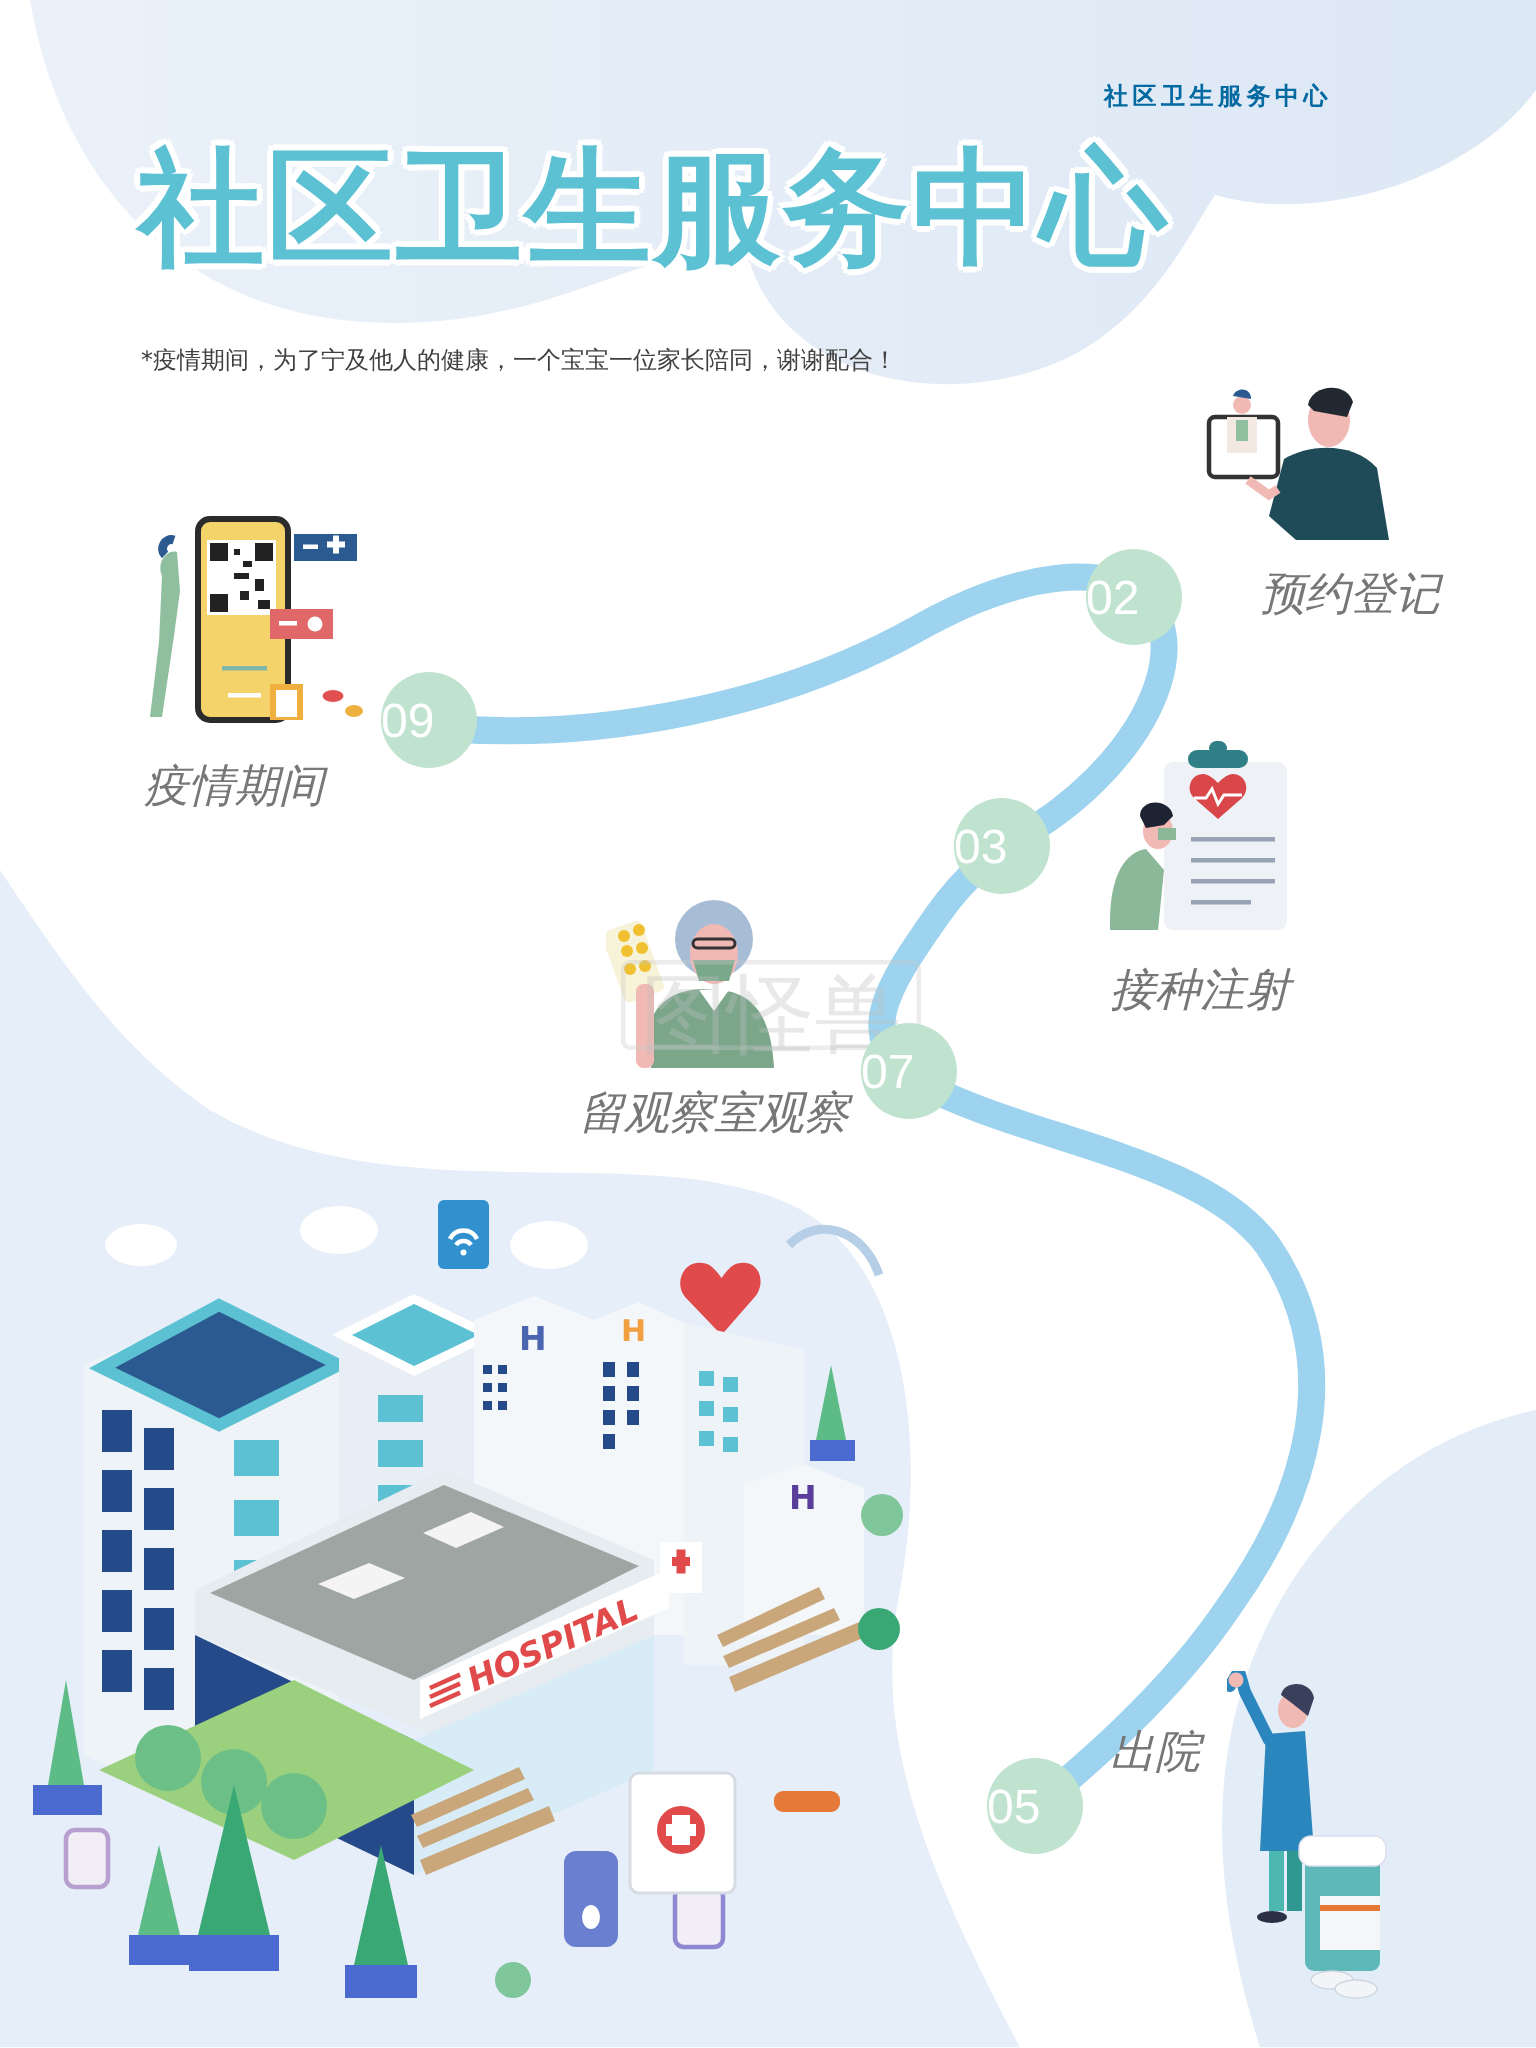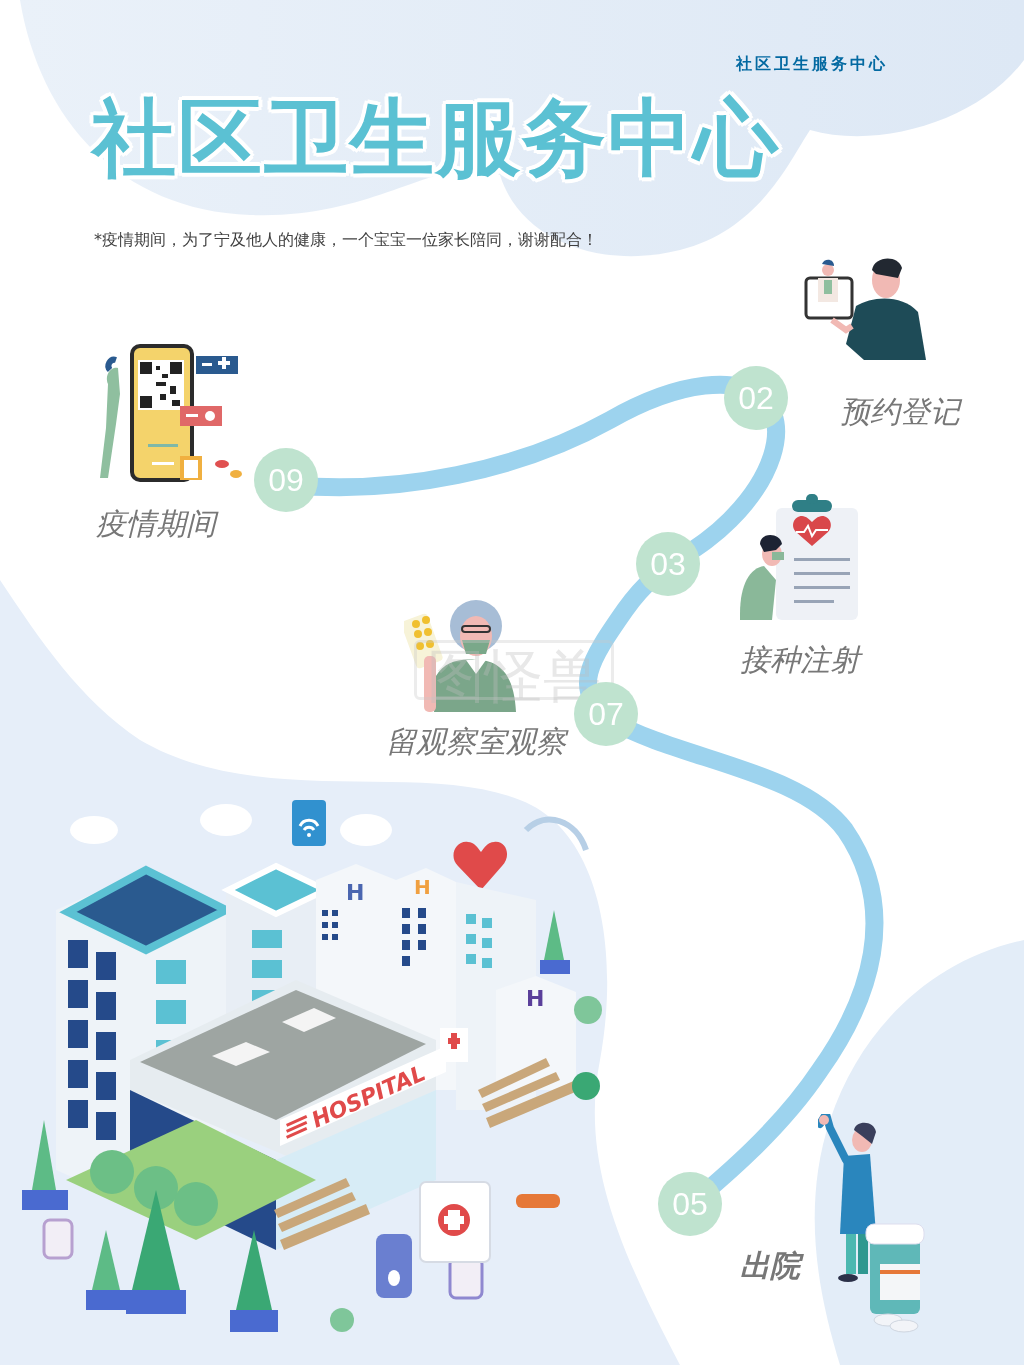--- a/index.html
+++ b/index.html
@@ -24,21 +24,21 @@
 
   .notice {
     position: absolute; left: 94px; top: 222px; width: 660px;
     font-size: 16px; line-height: 36px; color: #404040;
   }
 
   .step-circle {
     position: absolute; width: 64px; height: 64px; border-radius: 50%;
     background: #bfe3cf; color: #ffffff;
     font-family: "Liberation Sans", sans-serif; font-size: 32px;
-    display: flex; align-items: center; justify-content: center;
+    display: flex; align-items: center; 
   }
 
   .step-label {
     position: absolute; font-size: 30px; color: #777777; font-style: italic;
     white-space: nowrap;
   }
 
   .illus { position: absolute; }
 
   .watermark {
@@ -323,16 +323,16 @@
     <span>03</span>
   </div>
 <div class="step-circle" style="left:574px;top:682px;">
     <span>07</span>
   </div>
 <div class="step-circle" style="left:658px;top:1172px;">
     <span>05</span>
   </div>
 
 <div class="step-label" style="left:96px;top:504px;">疫情期间</div>
-<div class="step-label" style="left:840px;top:376px;margin-top:16px;">预约登记</div>
+<div class="step-label" style="left:840px;top:376px;">预约登记</div>
 <div class="step-label" style="left:740px;top:640px;">接种注射</div>
 <div class="step-label" style="left:386px;top:722px;">留观察室观察</div>
-<div class="step-label" style="left:740px;top:1246px;font-weight:bold;">出院</div>
+<div class="step-label" style="left:740px;top:1148px;">出院</div>
 
 </body></html>

